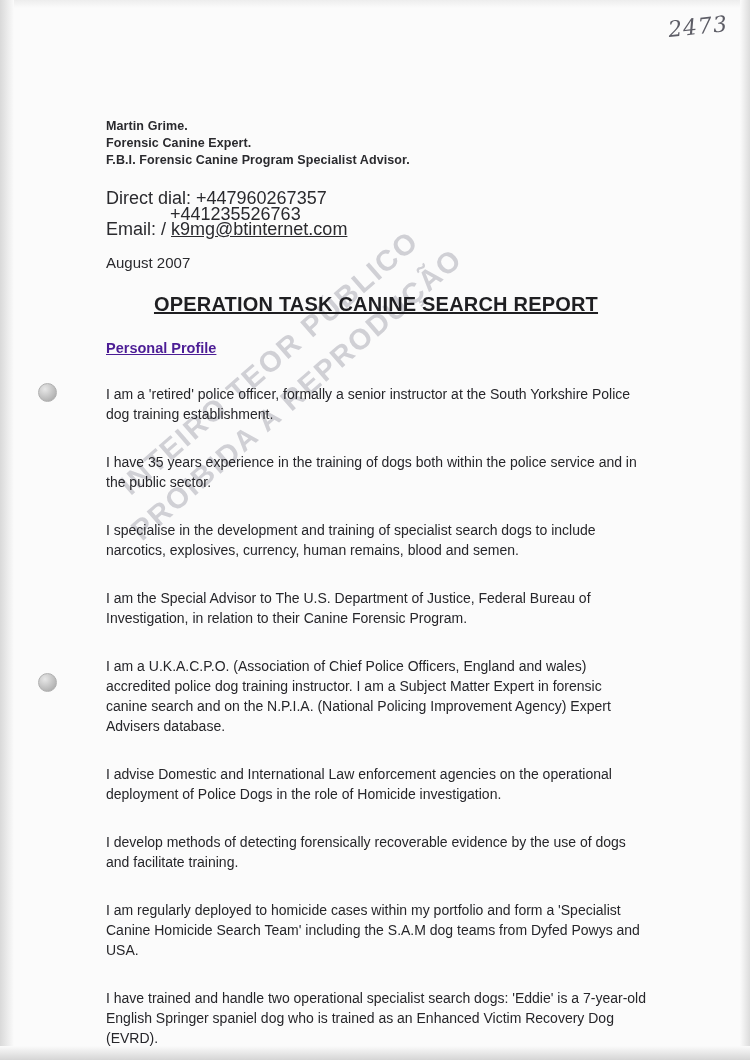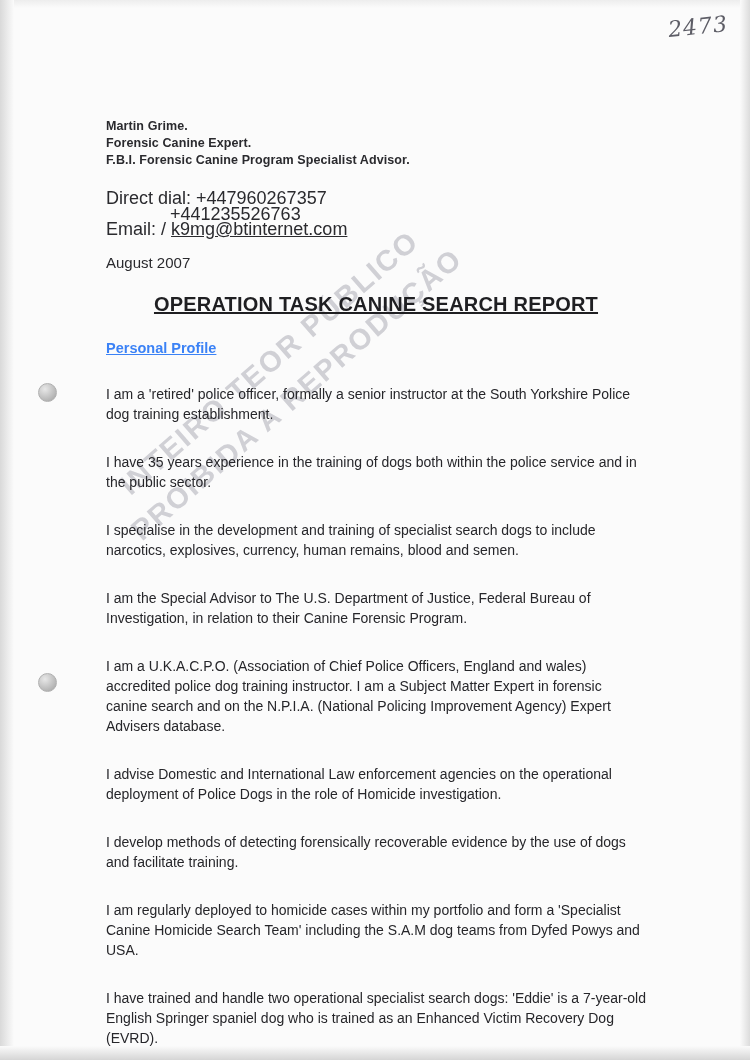--- a/index.html
+++ b/index.html
@@ -144,21 +144,21 @@
     letter-spacing: 0.2px;
     text-decoration: underline;
     color: #1f1f22;
   }
 
   #section-heading {
     margin-top: 24px;
     font-size: 14.5px;
     font-weight: bold;
     text-decoration: underline;
-    color: #3b82f6;
+    color: #4c1d95;
   }
 
   .para {
     margin-top: 28px;
     font-size: 14px;
     line-height: 20px;
     color: #26262a;
   }
 </style>
 </head>

